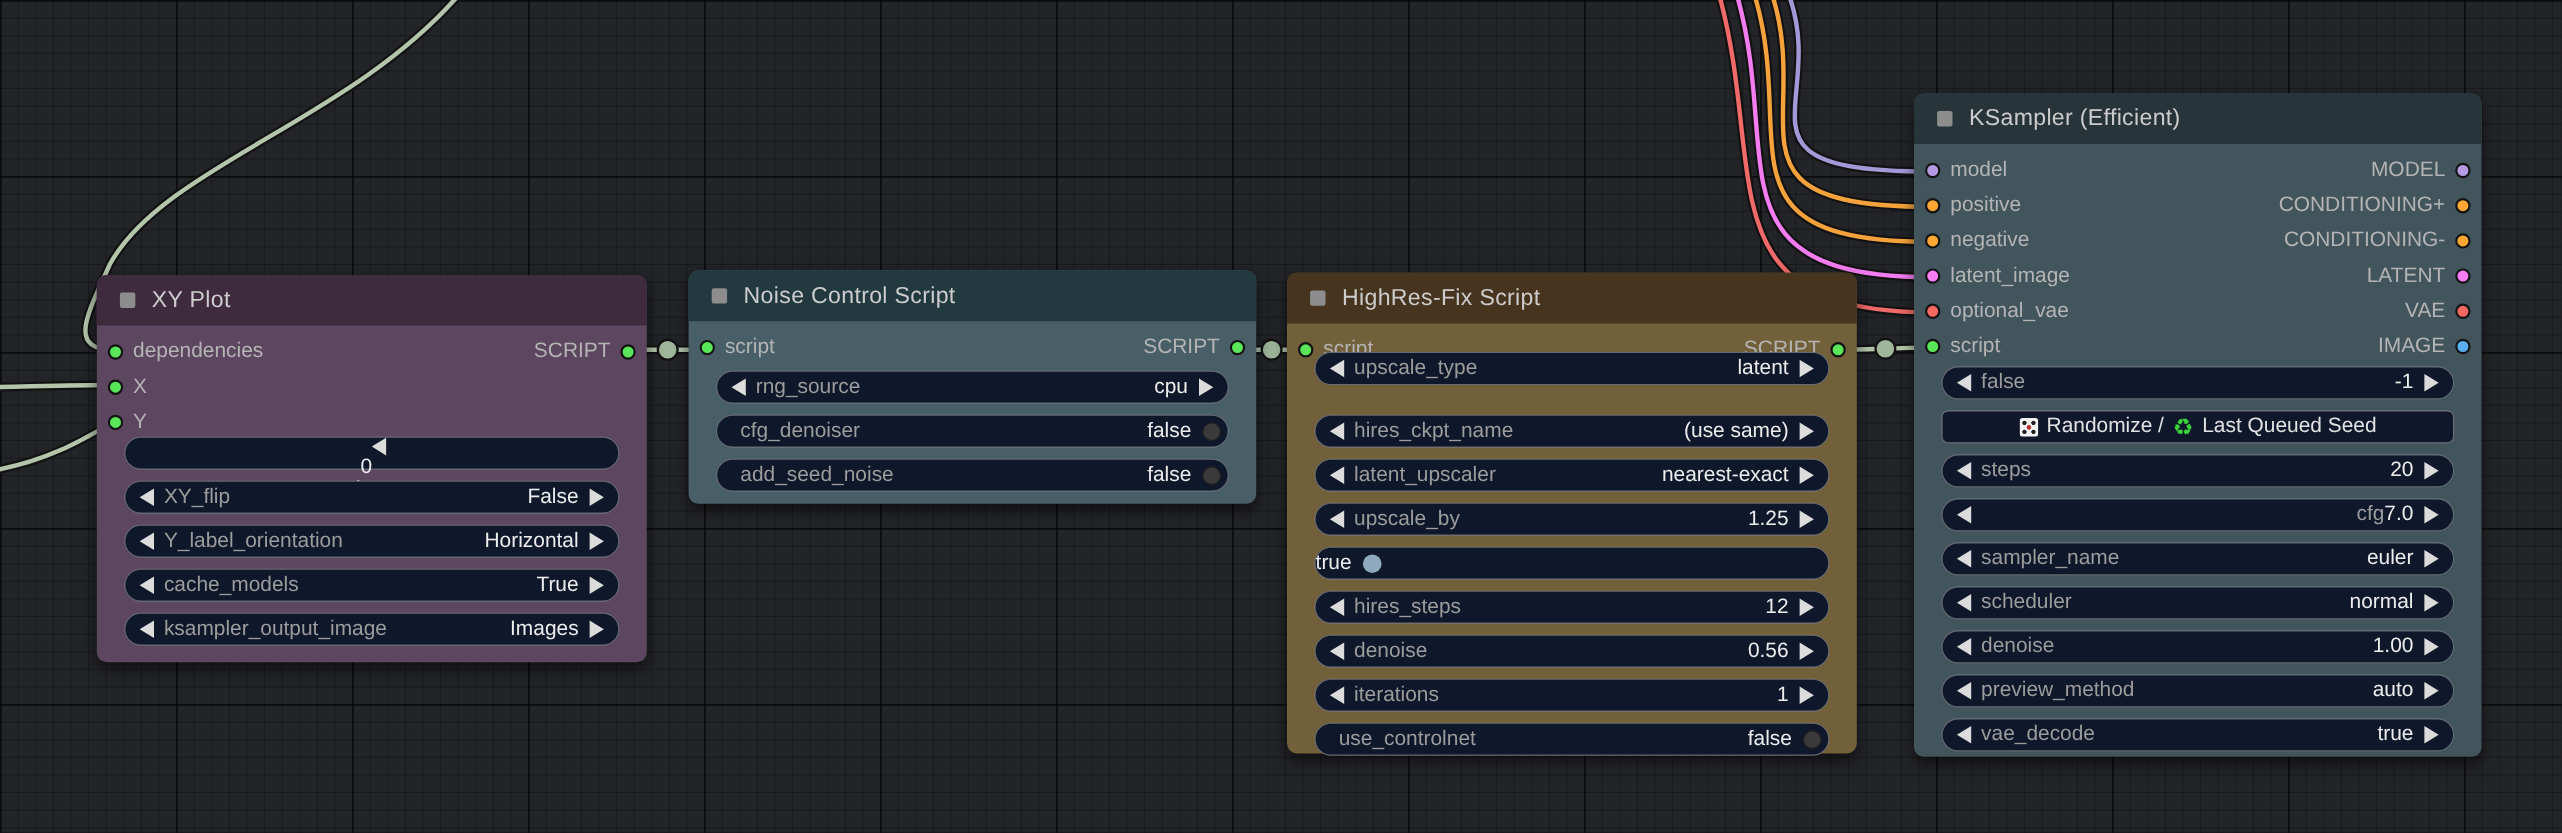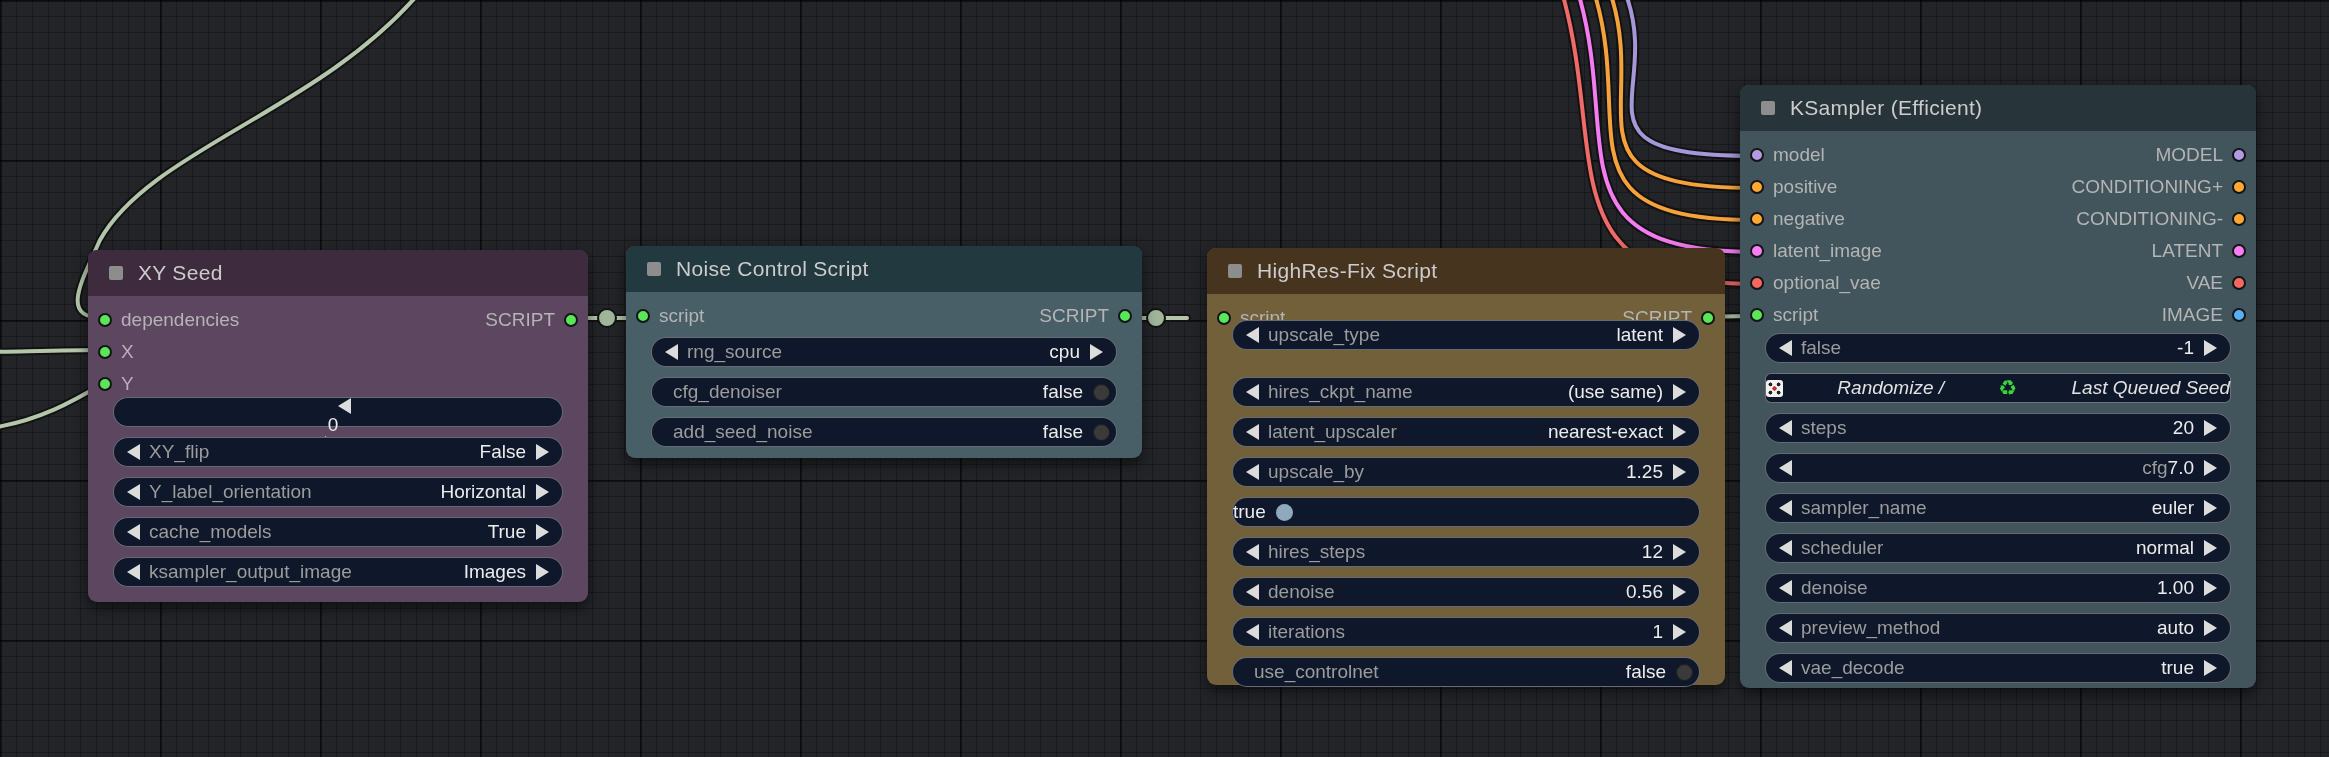--- a/index.html
+++ b/index.html
@@ -71,21 +71,21 @@
     border-left:13px solid #dcdcdc;
   }
   .knob{
     width:17px;height:17px;border-radius:50%;
     margin-right:6px;flex:0 0 auto;
   }
   .knob.off{background:#3a3a3a;box-shadow:inset 0 0 0 1px rgba(0,0,0,.5);}
   .knob.on{background:#8ea9be;}
   .widget.button{
     border-radius:6px;border:1px solid rgba(160,160,160,.65);
-    justify-content:space-between;color:#e2e2e2;gap:8px;font-style:italic;
+    justify-content:center;color:#e2e2e2;gap:8px;
   }
   .dice-icon{
     width:17px;height:17px;border-radius:3px;flex:0 0 auto;
     background:
       radial-gradient(circle at 50% 50%, #c03030 0 1.9px, transparent 2.4px),
       radial-gradient(circle at 26% 26%, #222 0 1.7px, transparent 2.2px),
       radial-gradient(circle at 74% 26%, #222 0 1.7px, transparent 2.2px),
       radial-gradient(circle at 26% 74%, #222 0 1.7px, transparent 2.2px),
       radial-gradient(circle at 74% 74%, #222 0 1.7px, transparent 2.2px),
       #f2f2f2;
@@ -145,21 +145,21 @@
         <path d="M 1562,-8 C 1608,155 1545,284 1756,284" fill="none" stroke="#121212" stroke-width="8" stroke-linecap="round"></path>
         <path d="M 1562,-8 C 1608,155 1545,284 1756,284" fill="none" stroke="#ef6a68" stroke-width="4" stroke-linecap="round"></path>
       </g>
       <circle cx="607" cy="318" r="9" fill="#9fb69b" stroke="#121212" stroke-width="2"></circle>
       <circle cx="1156" cy="318" r="9" fill="#9fb69b" stroke="#121212" stroke-width="2"></circle>
       <circle cx="1714" cy="317" r="9" fill="#9fb69b" stroke="#121212" stroke-width="2"></circle>
     </svg>
 <div class="node" style="left: 88px; top: 250px; width: 500px; height: 352px; background: rgb(93, 70, 96);">
       <div class="node-header" style="background: rgb(63, 43, 62);">
         <div class="collapse-icon"></div>
-        <div class="node-title">XY Seed</div>
+        <div class="node-title">XY Plot</div>
       </div>
       <div class="port-row" style="top: 54px;">
         <div class="port-dot in" style="background: rgb(89, 230, 89);"></div>
         <div class="port-label in">dependencies</div>
         <div class="port-dot out" style="background: rgb(89, 230, 89);"></div>
         <div class="port-label out">SCRIPT</div>
       </div>
       <div class="port-row" style="top: 86px;">
         <div class="port-dot in" style="background: rgb(89, 230, 89);"></div>
         <div class="port-label in">X</div>
@@ -220,21 +220,21 @@
         <div class="w-label">cfg_denoiser</div>
         <div class="w-value">false</div>
         <div class="knob off"></div>
       </div>
       <div class="widget toggle" style="top: 171px;">
         <div class="w-label">add_seed_noise</div>
         <div class="w-value">false</div>
         <div class="knob off"></div>
       </div>
     </div>
-    <div class="node" style="left: 1170px; top: 248px; width: 518px; height: 437px; background: rgb(114, 96, 58); margin-left: 37px;">
+    <div class="node" style="left: 1170px; top: 248px; width: 518px; height: 437px; background: rgb(114, 96, 58);">
       <div class="node-header" style="background: rgb(70, 52, 31);">
         <div class="collapse-icon"></div>
         <div class="node-title">HighRes-Fix Script</div>
       </div>
       <div class="port-row" style="top: 54px;">
         <div class="port-dot in" style="background: rgb(89, 230, 89);"></div>
         <div class="port-label in">script</div>
         <div class="port-dot out" style="background: rgb(89, 230, 89);"></div>
         <div class="port-label out">SCRIPT</div>
       </div>

